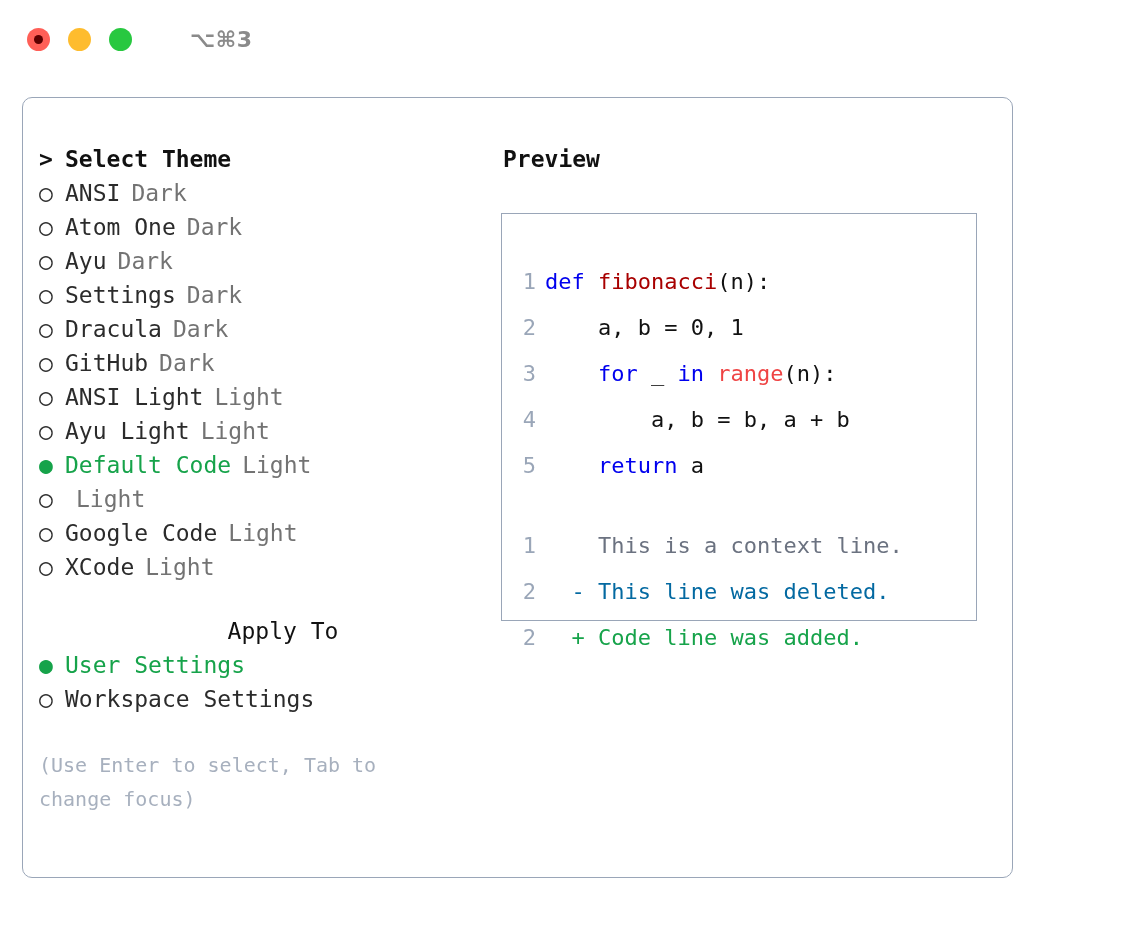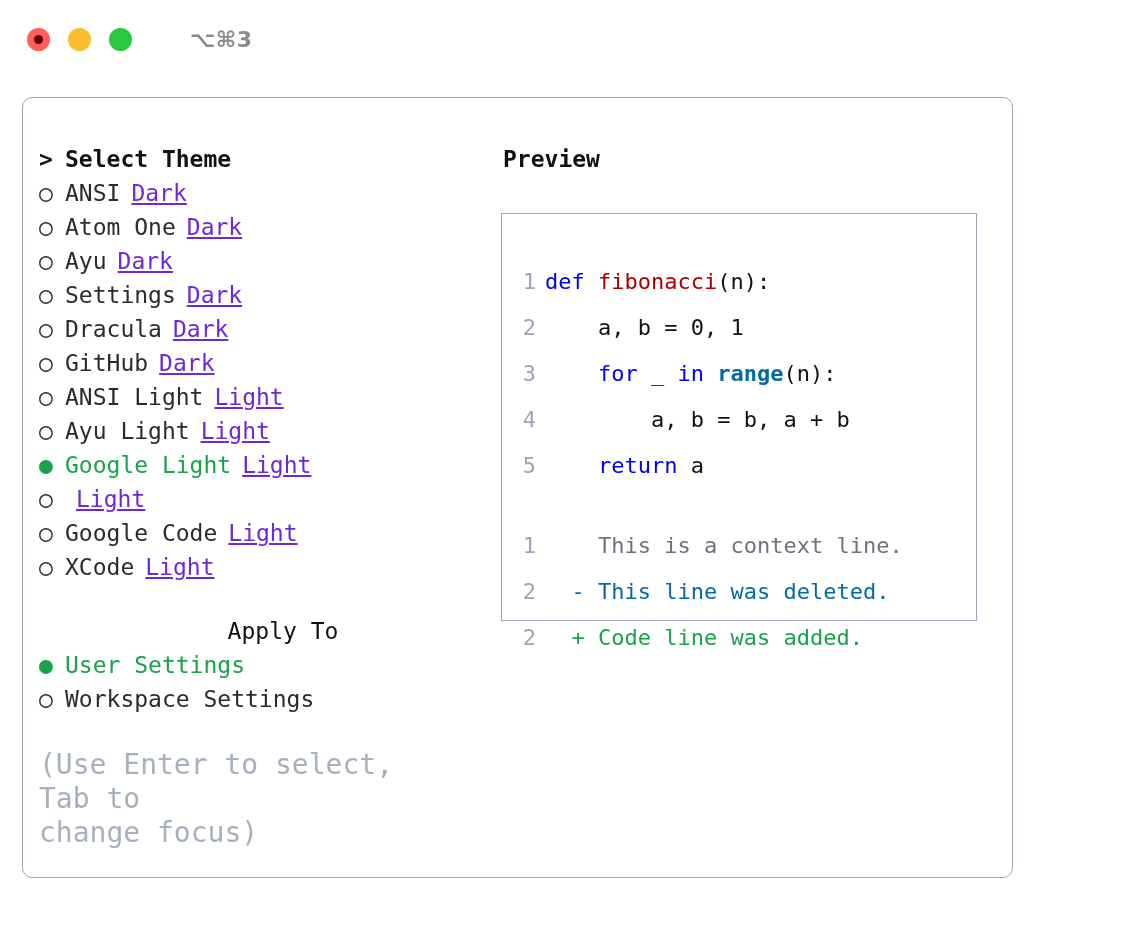--- a/index.html
+++ b/index.html
@@ -117,41 +117,40 @@
   .marker.bullet-off { color: #333333; }
   .marker.bullet-on  { color: #16a34a; }
 
   .row-title {
     font-weight: bold;
     color: #111111;
   }
   .label { color: #2b2b2b; }
   .label.selected { color: #16a34a; }
   .category {
-    color: #6d28d9;
+    color: #737373;
     margin-left: 11px;
-    text-decoration: underline;
   }
 
   .spacer-sm { height: 30px; }
 
   .section-head {
     display: flex;
     align-items: baseline;
     height: 34px;
     font-size: 23px;
     line-height: 34px;
     color: #111111;
     white-space: pre;
     justify-content: center;
   }
 
   .hint {
     margin-top: 32px;
-    font-size: 28px;
+    font-size: 20px;
     line-height: 34px;
     color: #a7b0be;
     width: 420px;
     white-space: pre-wrap;
   }
 
   
   .right-col {
     flex: 1;
     padding: 44px 0 0 0;
@@ -189,21 +188,21 @@
     text-align: right;
     color: #9aa6b8;
     padding-right: 9px;
     box-sizing: content-box;
   }
   .code-text { white-space: pre; margin-top: 12px; }
 
   .tok-kw   { color: #0000ee; }
   .tok-fn   { color: #a80000; }
   .tok-plain{ color: #111111; }
-  .tok-builtin { color: #0369a1; font-weight: bold; }
+  .tok-builtin { color: #ef4444; }
 
   .diff-gap { height: 34px; }
   .diff-ctx { color: #6b7280; }
   .diff-del { color: #0369a1; }
   .diff-add { color: #16a34a; }
 </style>
 </head>
 <body>
 
 <div class="window">
@@ -229,21 +228,21 @@
 
         <div id="theme-items">
             <div class="row"><span class="marker bullet-off">○</span><span class="label">ANSI</span><span class="category">Dark</span></div>
             <div class="row"><span class="marker bullet-off">○</span><span class="label">Atom One</span><span class="category">Dark</span></div>
             <div class="row"><span class="marker bullet-off">○</span><span class="label">Ayu</span><span class="category">Dark</span></div>
             <div class="row"><span class="marker bullet-off">○</span><span class="label">Settings</span><span class="category">Dark</span></div>
             <div class="row"><span class="marker bullet-off">○</span><span class="label">Dracula</span><span class="category">Dark</span></div>
             <div class="row"><span class="marker bullet-off">○</span><span class="label">GitHub</span><span class="category">Dark</span></div>
             <div class="row"><span class="marker bullet-off">○</span><span class="label">ANSI Light</span><span class="category">Light</span></div>
             <div class="row"><span class="marker bullet-off">○</span><span class="label">Ayu Light</span><span class="category">Light</span></div>
-            <div class="row"><span class="marker bullet-on">●</span><span class="label selected">Google Light</span><span class="category">Light</span></div>
+            <div class="row"><span class="marker bullet-on">●</span><span class="label selected">Default Code</span><span class="category">Light</span></div>
             <div class="row"><span class="marker bullet-off">○</span><span class="category">Light</span></div>
             <div class="row"><span class="marker bullet-off">○</span><span class="label">Google Code</span><span class="category">Light</span></div>
             <div class="row"><span class="marker bullet-off">○</span><span class="label">XCode</span><span class="category">Light</span></div>
           </div>
 
         <div class="spacer-sm"></div>
 
         <div class="section-head">
           <span class="marker"> </span>
           <span>Apply To</span>

